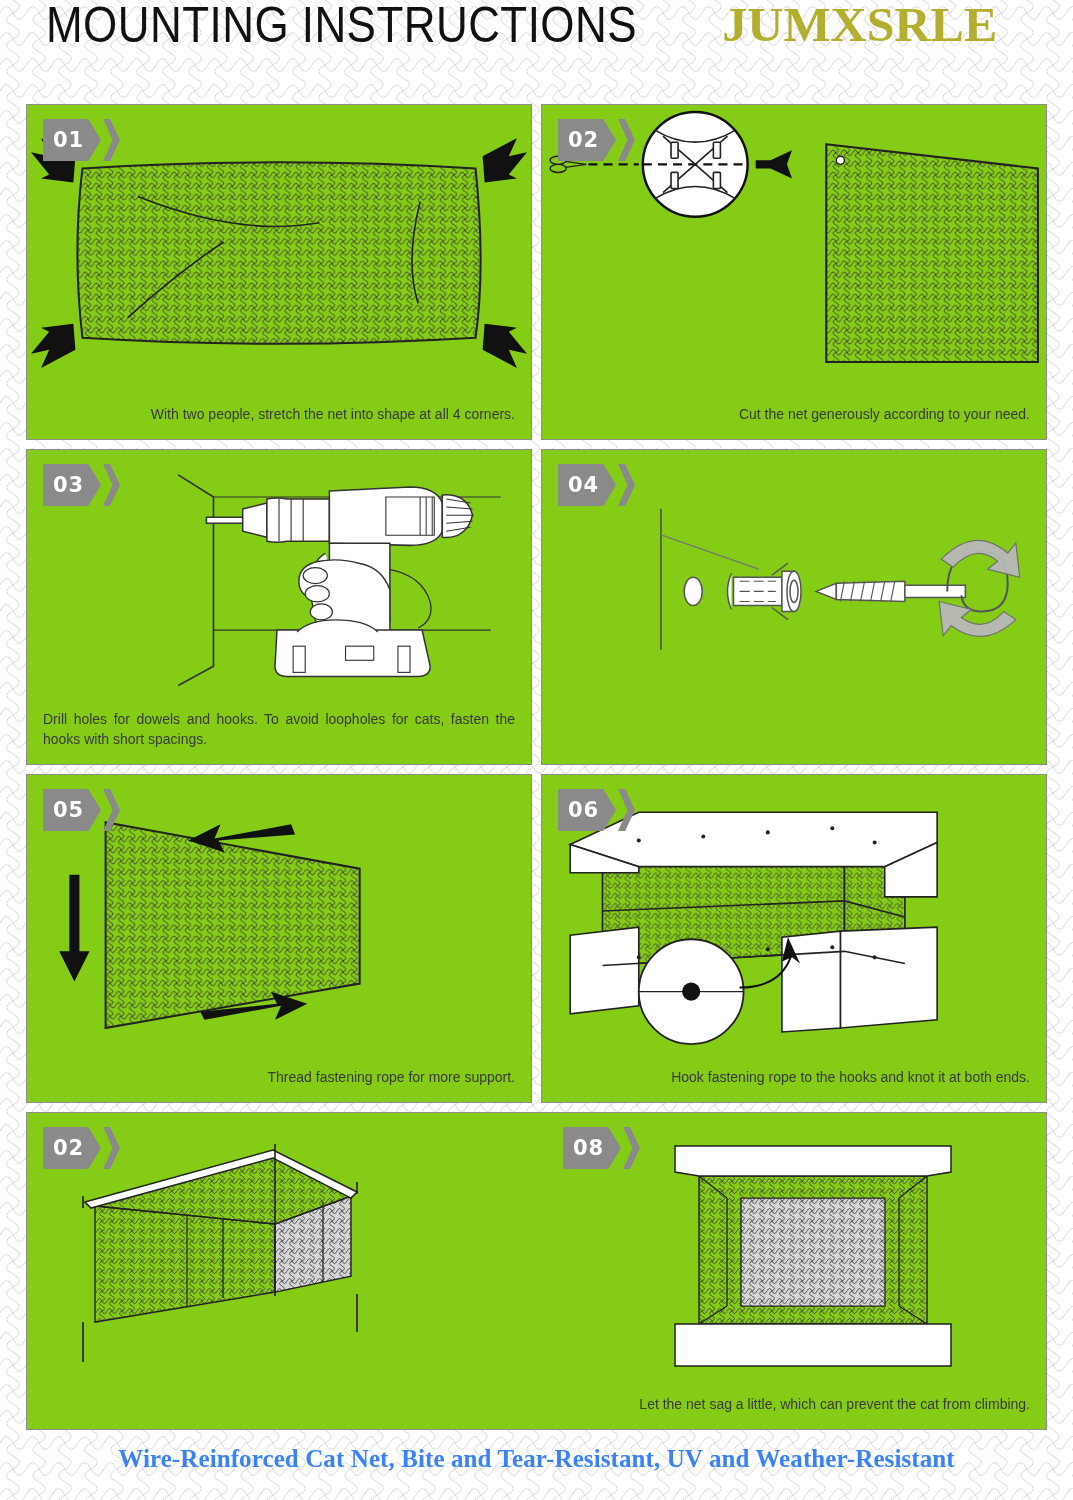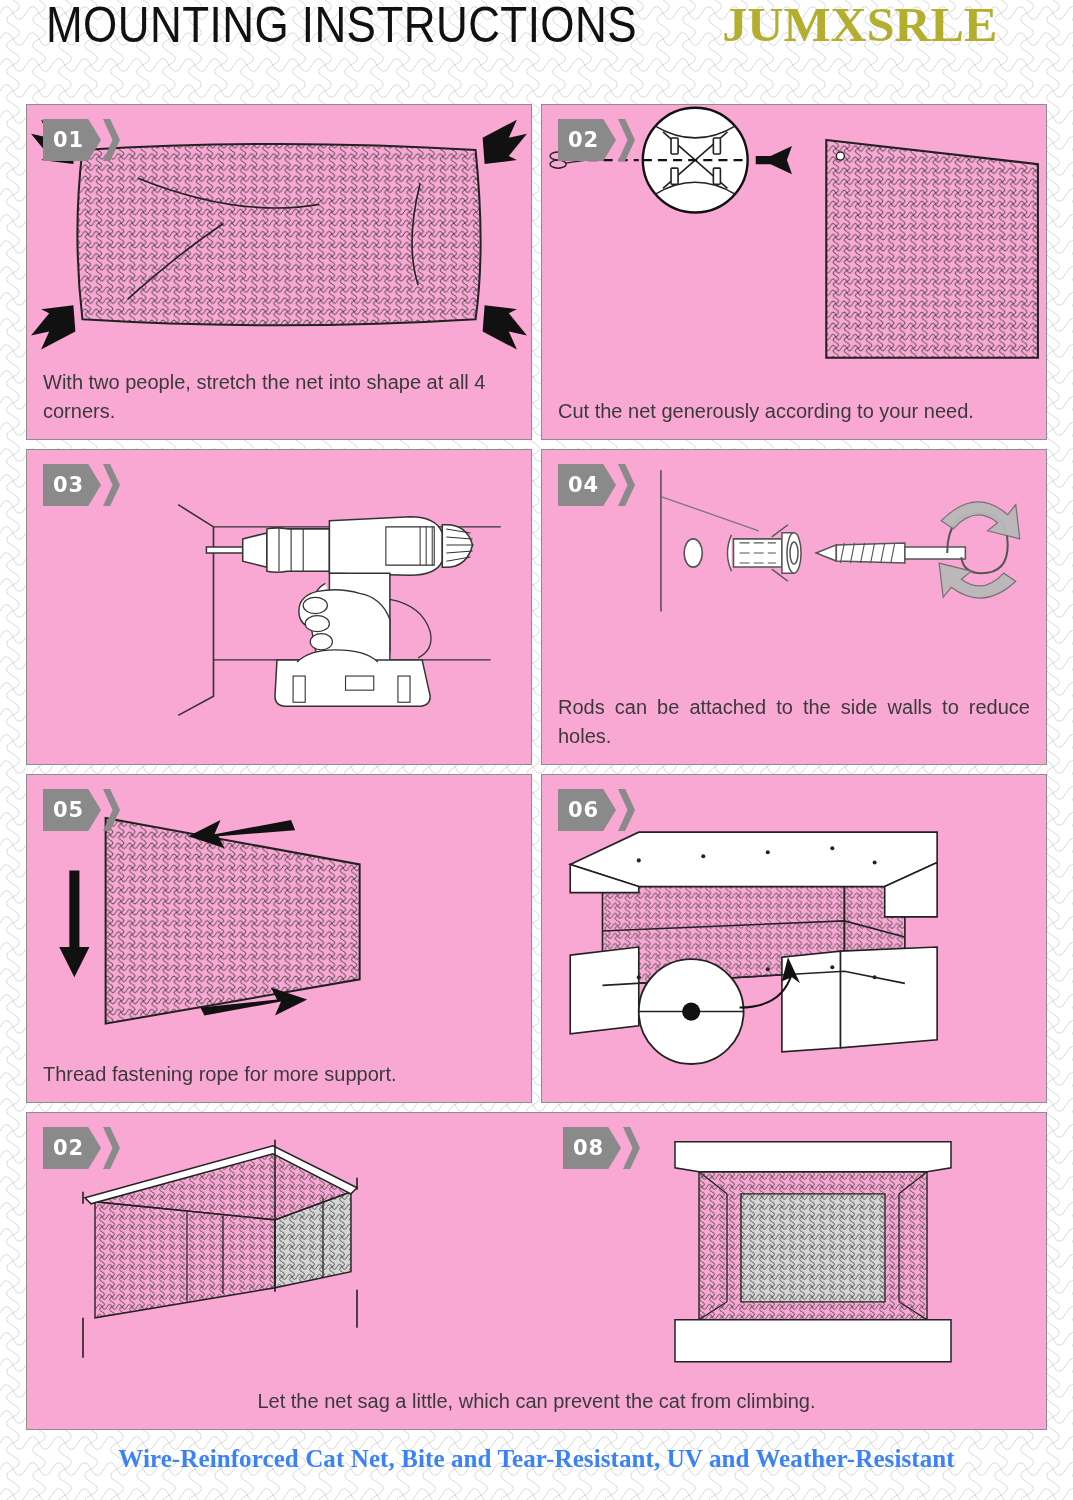--- a/index.html
+++ b/index.html
@@ -55,26 +55,27 @@
   }
   
   .grid{
     display:grid;
     grid-template-columns:1fr 1fr;
     grid-auto-rows:min-content;
     column-gap:9px;
     row-gap:9px;
   }
   .card{
-    background:#f9a8d4;
+    background:#84cc16;
     border:1px solid #8d8d8d;
     position:relative;
     box-sizing:border-box;
     display:flex;flex-direction:column;
     overflow:hidden;
+    align-items:flex-end;
   }
   .card.r1{height:336px;}
   .card.r2{height:316px;}
   .card.r3{height:329px;}
   .card.wide{grid-column:1 / span 2;height:318px;}
 
   .badge{
     position:absolute;
     left:16px;top:14px;
     display:flex;align-items:center;
@@ -106,21 +107,21 @@
   .art{
     flex:1 1 auto;
     position:relative;
     min-height:0;
   }
   .art svg{display:block;width:100%;height:100%;}
 
   .caption{
     flex:0 0 auto;
     padding:6px 16px 14px 16px;
-    font-size:20px;
+    font-size:14px;
     line-height:1.42;
     color:#3a3a3a;
     font-family:"Liberation Sans", sans-serif;
     text-align:justify;
     text-justify:inter-word;
   }
   .caption.center{text-align:center;}
   .caption.left{text-align:left;}
 
   
@@ -271,20 +272,21 @@
             <path d="M360 100 Q392 106 400 132 Q404 150 388 158" fill="none" stroke-width="1.3"></path>
 
             <path d="M248 160 L392 160 L400 196 Q400 206 388 206 L258 206 Q246 206 246 196 Z"></path>
             <path d="M268 162 Q280 150 306 150 Q336 150 348 162" fill="#fff" stroke-width="1.3"></path>
             <rect x="264" y="176" width="12" height="26" stroke-width="1.1"></rect>
             <rect x="316" y="176" width="28" height="14" stroke-width="1.1"></rect>
             <rect x="368" y="176" width="12" height="26" stroke-width="1.1"></rect>
           </g>
         </svg>
       </div>
+      <div class="caption">Drill holes for dowels and hooks. To avoid loopholes for cats, fasten the hooks with short spacings.</div>
     </div>
 
     <div class="card r2">
       <div class="badge">
         <div class="badge-body">
           <span class="badge-num">04</span>
         </div>
         <div class="badge-chev"></div>
       </div>
       <div class="art">
@@ -313,21 +315,20 @@
             <path d="M360 86 L420 86 L420 98 L360 98 Z"></path>
             <path d="M402 92 Q402 52 434 52 Q462 52 462 84 Q462 112 436 112 Q418 112 416 96" fill="none" stroke="#555" stroke-width="2"></path>
           </g>
 
           <g fill="#b9b9b9" stroke="#6e6e6e" stroke-width="1.2" opacity="0.95">
             <path d="M396 60 Q430 26 462 54 L470 44 L474 78 L442 70 L452 62 Q430 44 408 68 Z"></path>
             <path d="M470 120 Q438 150 406 126 L398 136 L394 102 L426 110 L416 118 Q438 134 458 112 Z"></path>
           </g>
         </svg>
       </div>
-      <div class="caption">Rods can be attached to the side walls to reduce holes.</div>
     </div>
 
     <div class="card r3">
       <div class="badge">
         <div class="badge-body">
           <span class="badge-num">05</span>
         </div>
         <div class="badge-chev"></div>
       </div>
       <div class="art">
@@ -397,20 +398,21 @@
               <circle cx="330" cy="156" r="2"></circle>
           </g>
 
           <circle cx="148" cy="190" r="52" fill="#fff" stroke="#222" stroke-width="1.8"></circle>
           <line x1="96" y1="190" x2="200" y2="190" stroke="#222" stroke-width="1.4"></line>
           <circle cx="148" cy="190" r="9" fill="#111"></circle>
           <path d="M196 186 Q238 186 248 152" fill="none" stroke="#111" stroke-width="2"></path>
           <path d="M244 136 L256 162 L248 156 L238 160 Z" fill="#111"></path>
         </svg>
       </div>
+      <div class="caption">Hook fastening rope to the hooks and knot it at both ends.</div>
     </div>
 
     <div class="card wide">
       <div class="badge">
         <div class="badge-body">
           <span class="badge-num">02</span>
         </div>
         <div class="badge-chev"></div>
       </div>
       <div class="badge" style="left:524px;margin-left:12px;">

